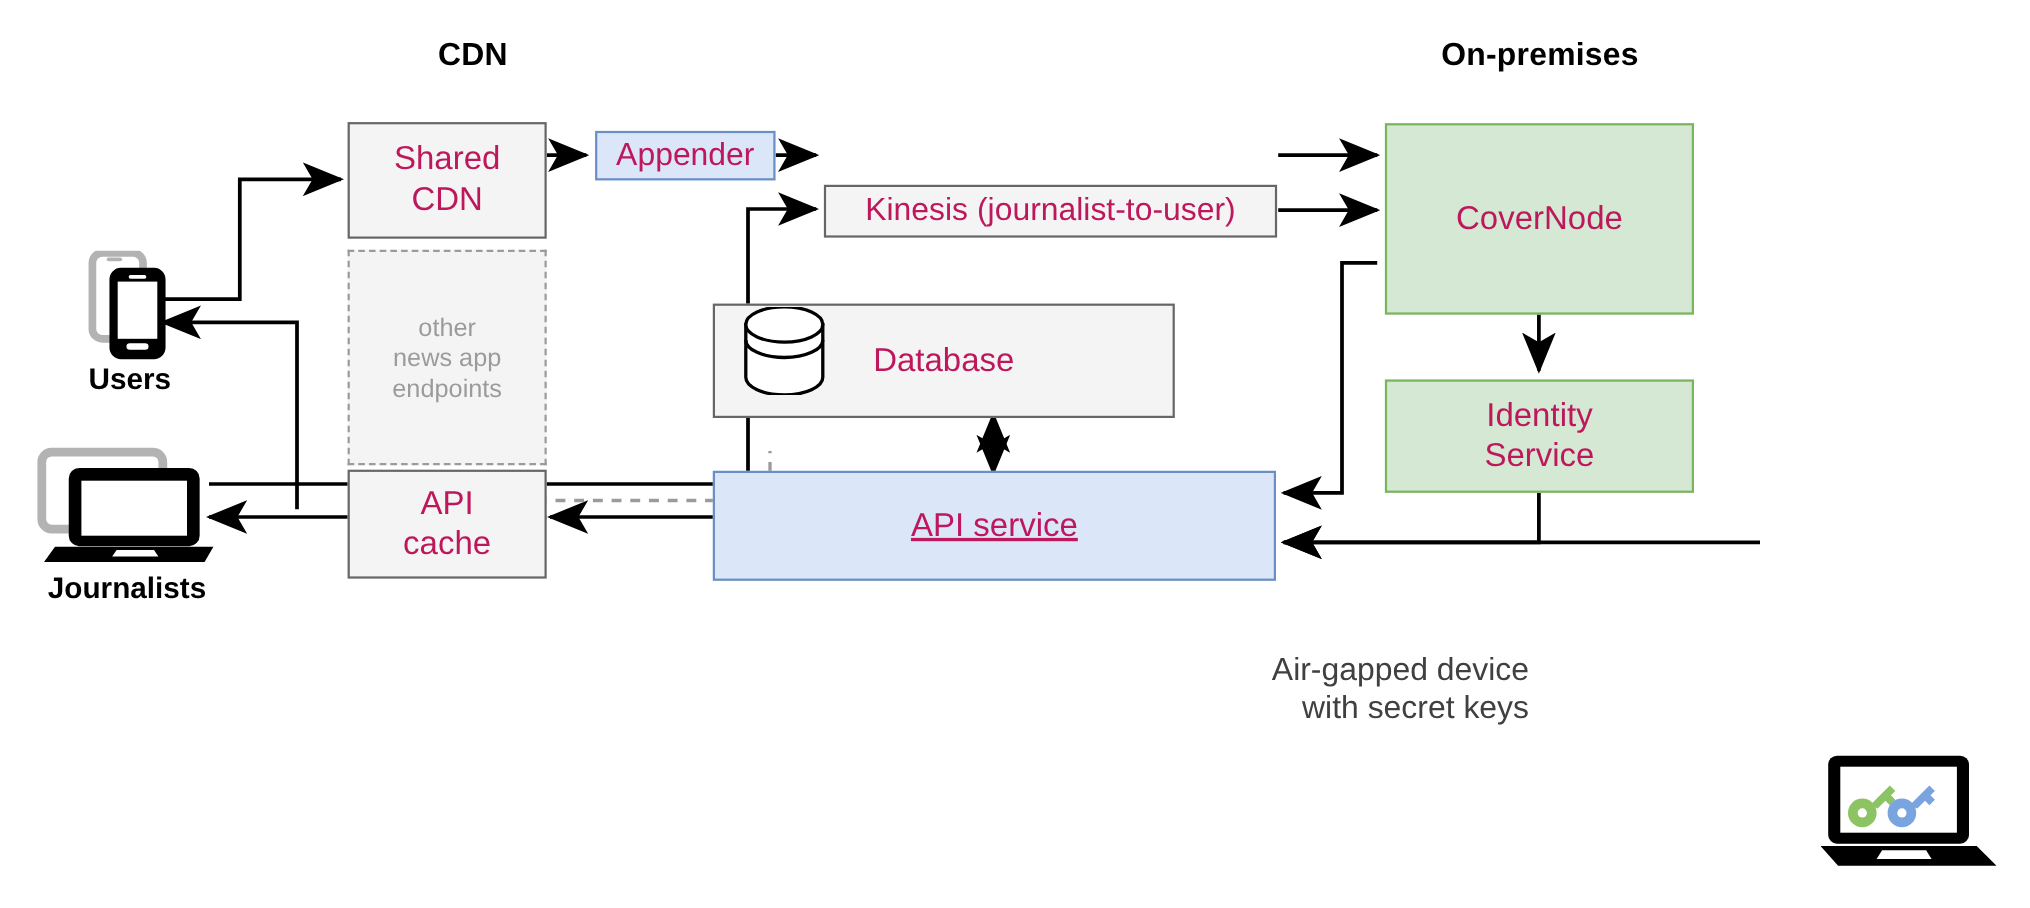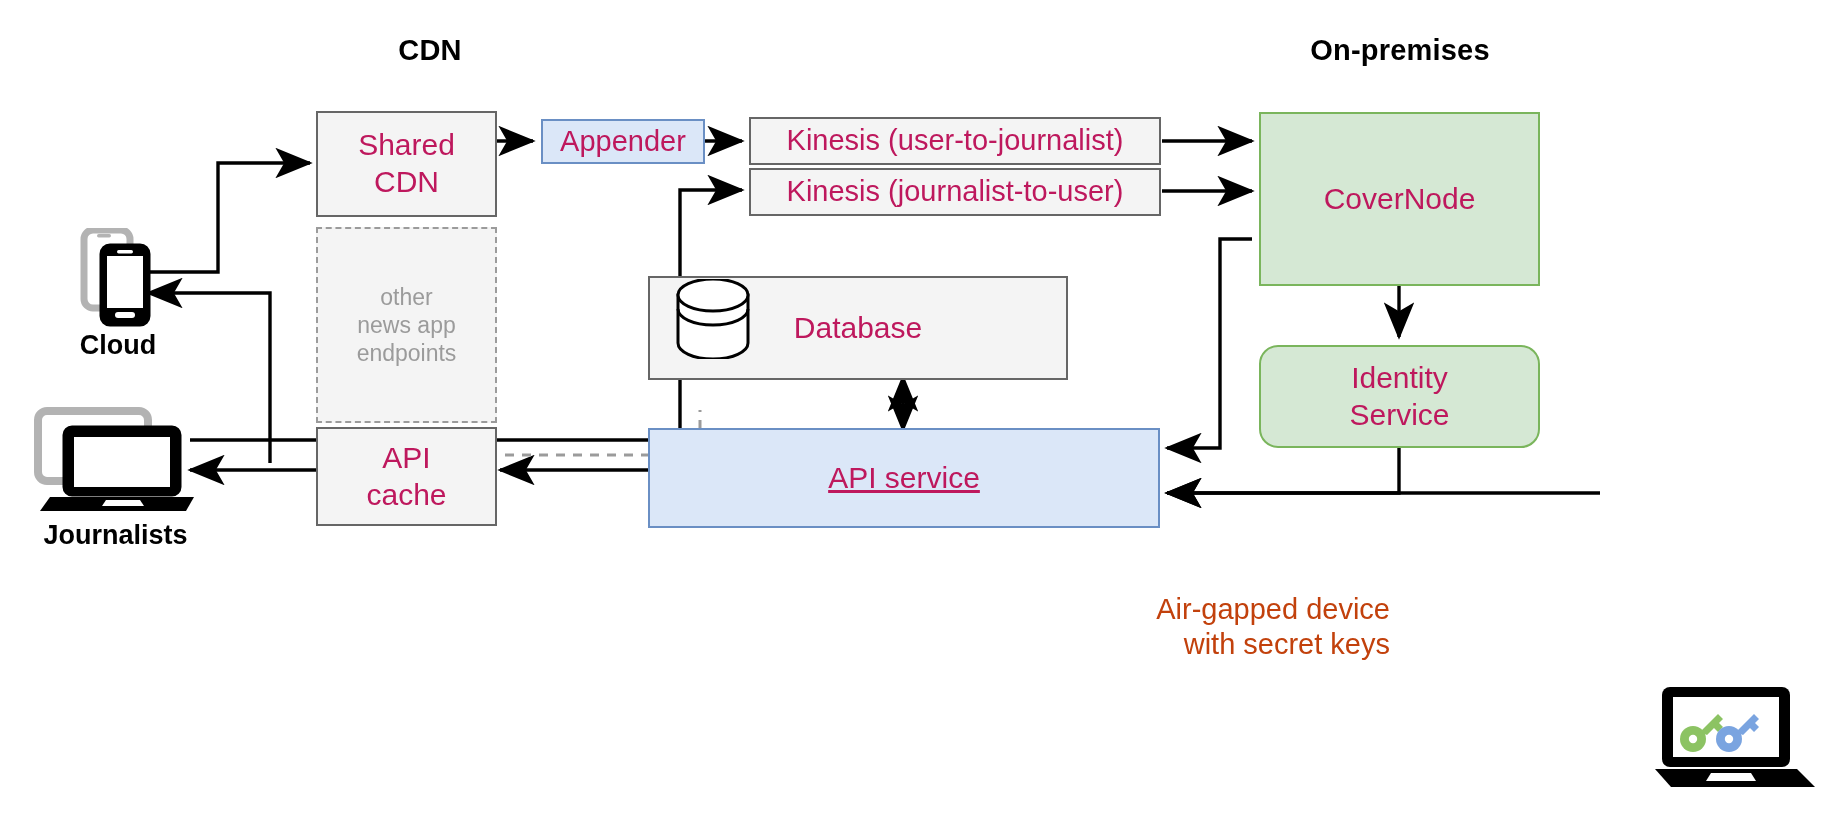--- a/index.html
+++ b/index.html
@@ -61,21 +61,21 @@
     position: absolute;
     font-size: 27px;
     font-weight: bold;
     color: #000000;
     text-align: center;
     white-space: nowrap;
   }
   .caption {
     position: absolute;
     font-size: 29px;
-    color: #c2410c;
+    color: #404040;
     line-height: 1.2;
     text-align: right;
     white-space: pre-line;
   }
   svg.overlay {
     position: absolute;
     left: 0;
     top: 0;
     width: 1845px;
     height: 825px;
@@ -142,53 +142,52 @@
 
   <div class="node dashed" style="left:316px; top:227px; width:181px; height:196px; font-size:23px;">other
 news app
 endpoints</div>
 
   <div class="node grey" style="left:316px; top:427px; width:181px; height:99px;">API
 cache</div>
 
   <div class="node blue" style="left:541px; top:119px; width:164px; height:45px; font-size:29px;">Appender</div>
 
-  <div class="node grey" style="left:749px; top:117px; width:412px; height:48px; font-size:29px;">Kinesis (user-to-journalist)</div>
 
   <div class="node grey" style="left:749px; top:168px; width:412px; height:48px; font-size:29px;">Kinesis (journalist-to-user)</div>
 
   <div class="node grey" style="left:648px; top:276px; width:420px; height:104px;">Database</div>
 
   <div class="icon-box" style="left:672px; top:279px; width:82px; height:80px;">
     <svg viewBox="0 0 82 80" width="82" height="80" xmlns="http://www.w3.org/2000/svg">
       <path d="M6,16 L6,64 A35,16 0 0 0 76,64 L76,16 Z" fill="#ffffff" stroke="#000000" stroke-width="3"></path>
       <ellipse cx="41" cy="16" rx="35" ry="16" fill="#ffffff" stroke="#000000" stroke-width="3"></ellipse>
       <path d="M6,30 A35,16 0 0 0 76,30" fill="none" stroke="#000000" stroke-width="3"></path>
     </svg>
   </div>
 
   <div class="node blue" style="left:648px; top:428px; width:512px; height:100px;text-decoration:underline;">API service</div>
 
 
   <div class="node green" style="left:1259px; top:112px; width:281px; height:174px;">CoverNode</div>
 
-  <div class="node green" style="left:1259px; top:345px; width:281px; height:103px;border-radius:19px;">Identity
+  <div class="node green" style="left:1259px; top:345px; width:281px; height:103px;">Identity
 Service</div>
 
   <div class="icon-box" style="left:78px; top:228px; width:80px; height:100px;">
     <svg viewBox="0 0 80 100" width="80" height="100" xmlns="http://www.w3.org/2000/svg">
       <rect x="6" y="2" width="46" height="78" rx="9" ry="9" fill="none" stroke="#b3b3b3" stroke-width="7"></rect>
       <rect x="23" y="17" width="48" height="80" rx="9" ry="9" fill="#000000" stroke="#000000" stroke-width="3"></rect>
       <rect x="29" y="28" width="36" height="52" fill="#ffffff"></rect>
       <rect x="39" y="22" width="16" height="3.4" rx="1.7" fill="#ffffff"></rect>
       <rect x="37" y="84" width="20" height="6" rx="3" fill="#ffffff"></rect>
       <rect x="19" y="6" width="14" height="3.4" rx="1.7" fill="#b3b3b3"></rect>
     </svg>
   </div>
-  <div class="endpoint-label" style="left:38px; top:330px; width:160px;">Cloud</div>
+  <div class="endpoint-label" style="left:38px; top:330px; width:160px;">Users</div>
 
   <div class="icon-box" style="left:28px; top:405px; width:170px; height:110px;">
     <svg viewBox="0 0 170 110" width="170" height="110" xmlns="http://www.w3.org/2000/svg">
       <rect x="10" y="6" width="110" height="70" rx="9" ry="9" fill="none" stroke="#b3b3b3" stroke-width="8"></rect>
       <rect x="36" y="22" width="116" height="68" rx="8" ry="8" fill="#000000" stroke="#000000" stroke-width="3"></rect>
       <rect x="46" y="32" width="96" height="50" fill="#ffffff"></rect>
       <path d="M22,92 L166,92 L158,106 L12,106 Z" fill="#000000"></path>
       <path d="M78,95 L112,95 L116,101 L74,101 Z" fill="#ffffff"></path>
     </svg>
   </div>

